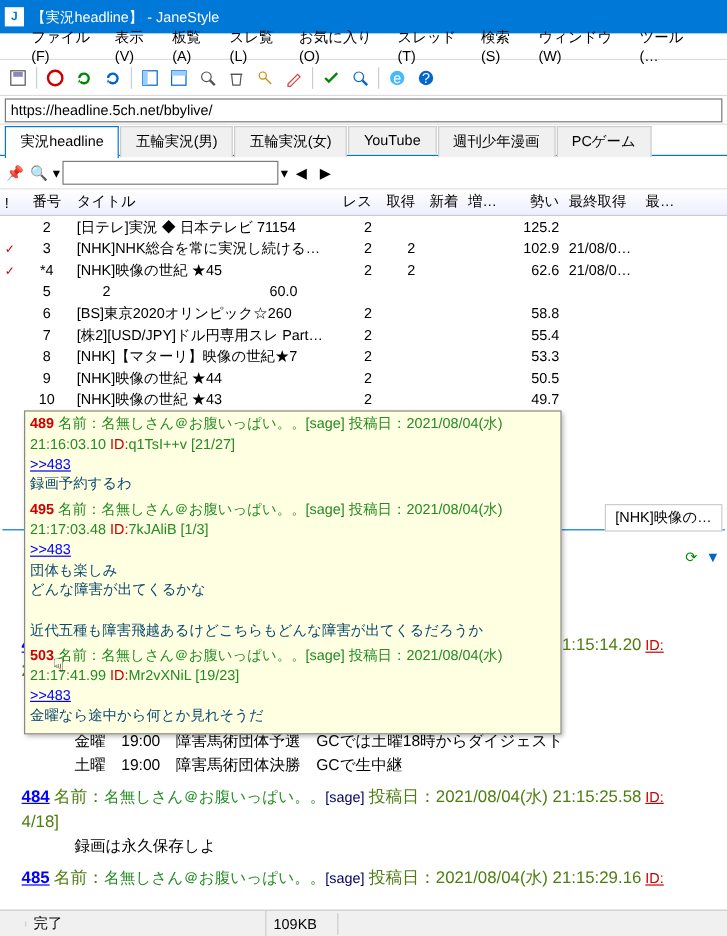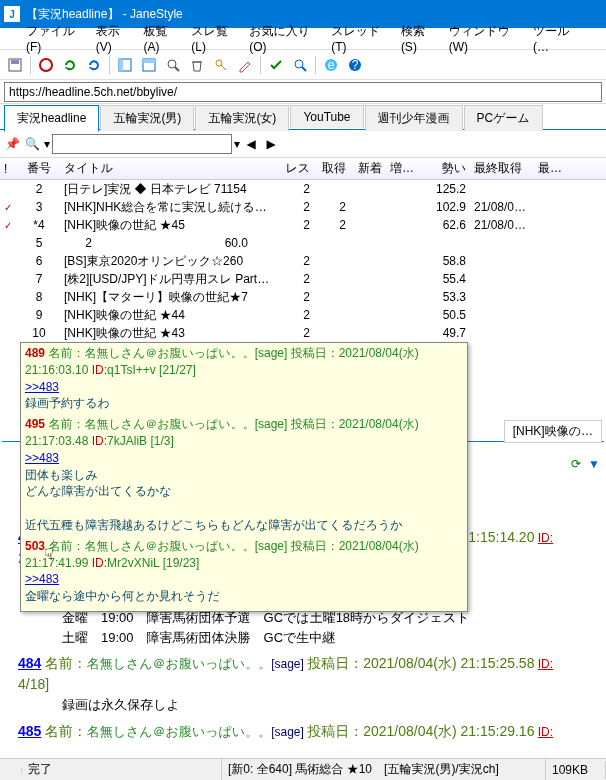--- a/index.html
+++ b/index.html
@@ -320,15 +320,14 @@
     <div class="post"><span class="p-no">483</span> <span class="p-meta">名前：</span><span class="p-name">名無しさん＠お腹いっぱい。。</span><span class="p-sage">[sage]</span> <span class="p-meta">投稿日：2021/08/04(水) 21:15:14.20</span> <span class="p-id">ID:</span><br><span class="p-meta">25]</span><br><div class="p-body">馬術<br>明日　馬体検査<br>金曜　19:00　障害馬術団体予選　GCでは土曜18時からダイジェスト<br>土曜　19:00　障害馬術団体決勝　GCで生中継</div></div>
     <div class="post"><span class="p-no">484</span> <span class="p-meta">名前：</span><span class="p-name">名無しさん＠お腹いっぱい。。</span><span class="p-sage">[sage]</span> <span class="p-meta">投稿日：2021/08/04(水) 21:15:25.58</span> <span class="p-id">ID:</span><br><span class="p-meta">4/18]</span><br><div class="p-body">録画は永久保存しよ</div></div>
     <div class="post"><span class="p-no">485</span> <span class="p-meta">名前：</span><span class="p-name">名無しさん＠お腹いっぱい。。</span><span class="p-sage">[sage]</span> <span class="p-meta">投稿日：2021/08/04(水) 21:15:29.16</span> <span class="p-id">ID:</span><br></div>
   </div>
 
 <div class="cursor-hand">☟</div>
 
 <div class="statusbar">
   <div class="sb-cell" style="width:22px"></div>
   <div class="sb-cell" style="width:200px">完了</div>
-  <div class="sb-cell" style="flex:1">[新0: 全640] 馬術総合 ★10　[五輪実況(男)/実況ch]</div>
   <div class="sb-cell" style="width:60px">109KB</div>
 </div>
 
 </body></html>

